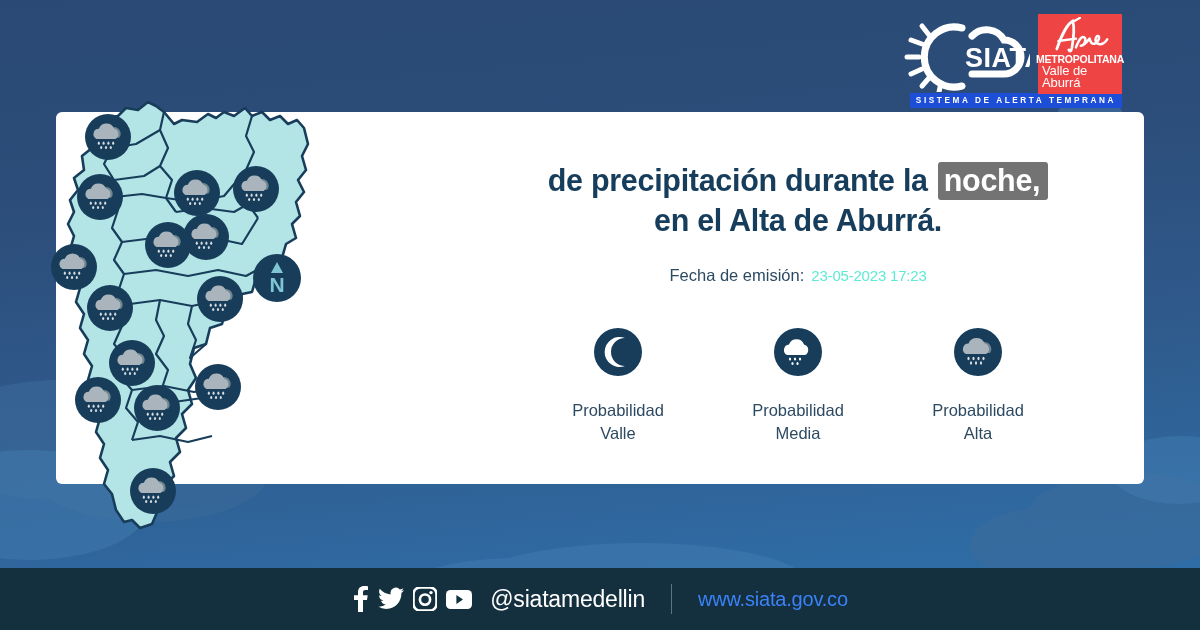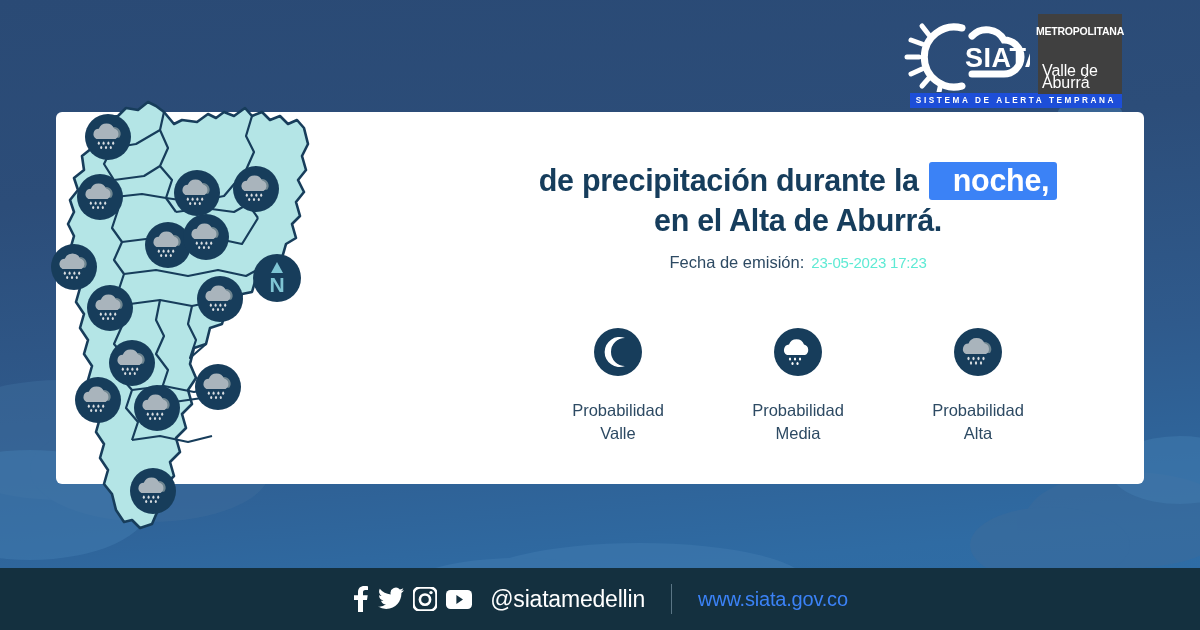--- a/index.html
+++ b/index.html
@@ -33,37 +33,36 @@
     top: 14px;
     right: 78px;
     display: flex;
     align-items: flex-start;
     gap: 8px;
     z-index: 6;
   }
   .siata-logo { width: 128px; height: 78px; }
   .area-block { display: flex; flex-direction: column; align-items: stretch; }
   .area-logo {
-    background: #404040;
+    background: #ef4444;
     width: 84px;
     height: 80px;
     padding: 3px 4px 5px 4px;
     display: flex;
     flex-direction: column;
     align-items: center;
     justify-content: flex-end;
-    gap: 28px;
   }
   .area-script { width: 74px; height: 45px; margin-bottom: 1px; }
   .area-l1 {
     color: #ffffff; font-size: 10.5px; font-weight: bold;
     letter-spacing: -0.2px; line-height: 11px;
   }
   .area-l2 {
-    color: #ffffff; font-size: 16px; line-height: 12px;
+    color: #ffffff; font-size: 13px; line-height: 12px;
     letter-spacing: -0.1px;
   }
   .tagline {
     position: absolute;
     top: 93px; right: 78px;
     width: 212px; height: 15px;
     background: #1d4ed8;
     color: #ffffff;
     font-size: 8.2px;
     font-weight: bold;
@@ -113,30 +112,30 @@
   .headline {
     color: #163d5c;
     font-size: 30.5px;
     font-weight: bold;
     line-height: 40px;
     letter-spacing: -0.3px;
     white-space: nowrap;
   }
   .hl-line { display: block; }
   .noche {
-    background: #3b82f6;
+    background: #737373;
     color: #ffffff;
     border-radius: 3px;
-    padding: 2px 8px 4px 24px;
+    padding: 2px 8px 4px 6px;
     display: inline-block;
     line-height: 32px;
     margin-left: 10px;
   }
   .emision {
-    margin-top: 13px;
+    margin-top: 26px;
     color: #2d4a63;
     font-size: 16.5px;
     display: flex;
     justify-content: center;
     align-items: baseline;
     gap: 7px;
   }
   .emision-date {
     color: #5eead4;
     font-size: 15px;

